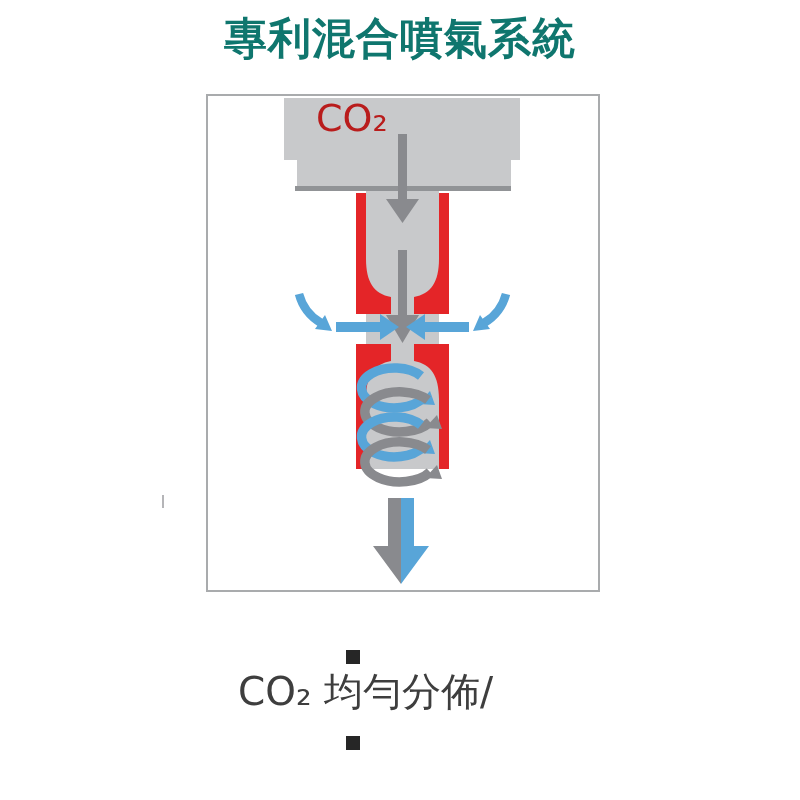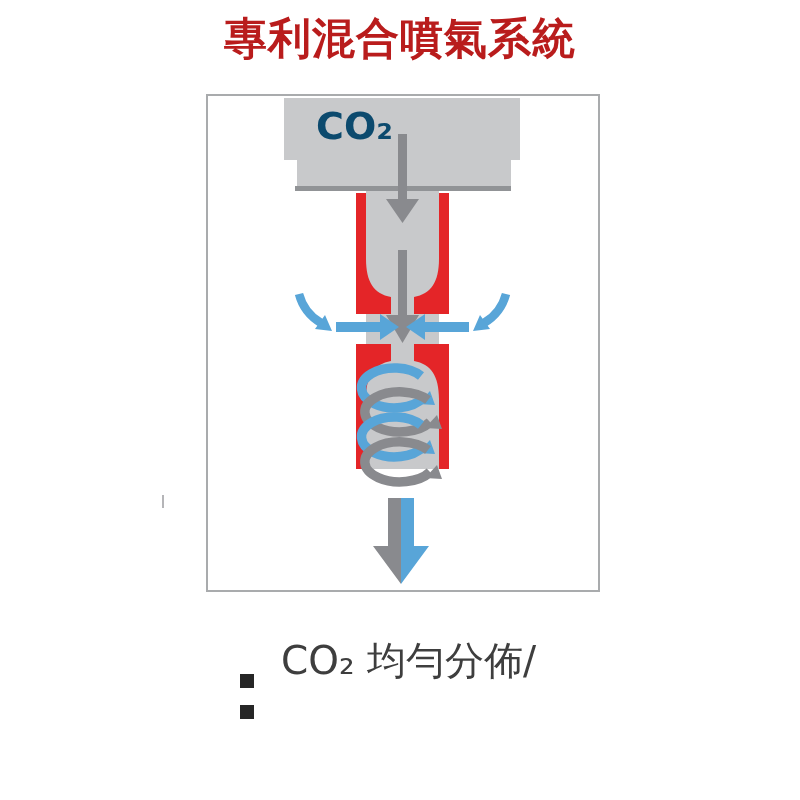--- a/index.html
+++ b/index.html
@@ -2,36 +2,36 @@
 <html><head>
 <meta charset="utf-8">
 <style>
   html,body{margin:0;padding:0;background:#ffffff;}
   .stage{
     position:relative;width:800px;height:800px;background:#ffffff;overflow:hidden;
     font-family:"DejaVu Sans","Liberation Sans",sans-serif;
   }
   .title{
     position:absolute;left:0;top:10px;width:100%;text-align:center;
-    font-size:43px;font-weight:700;color:#b91c1c;letter-spacing:1px;
+    font-size:43px;font-weight:700;color:#0f766e;letter-spacing:1px;
   }
   .frame{
     position:absolute;left:206px;top:94px;width:390px;height:494px;
     border:2px solid #a9abad;background:#ffffff;box-sizing:content-box;
   }
   .frame svg{position:absolute;left:0;top:0;}
   .co2-label{
-    position:absolute;left:108px;top:8px;font-size:38px;font-weight:700;color:#0c4a6e;
+    position:absolute;left:108px;top:0;font-size:38px;font-weight:400;color:#b91c1c;
     letter-spacing:0px;
   }
   .tick{
     position:absolute;left:162px;top:495px;width:2px;height:13px;background:#b5b5b8;
   }
   .bullets{position:absolute;left:238px;top:633px;}
-  .bullet-row{display:flex;align-items:flex-end;}
+  .bullet-row{display:flex;align-items:center;flex-direction:column;}
   .bullet-sq{
     width:14px;height:14px;background:#262626;flex:0 0 auto;
     margin:17px 27px 0 2px;
   }
   .bullet-sq.spacer{visibility:hidden;}
   .bullet-text{
     font-size:39px;line-height:55px;color:#3e3e3e;white-space:nowrap;
   }
 </style>
 </head>

